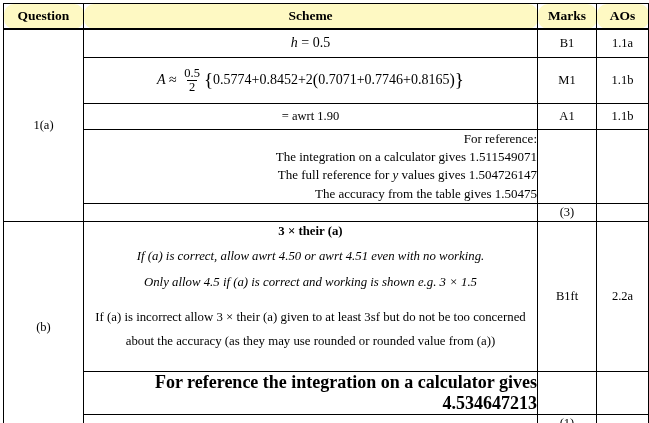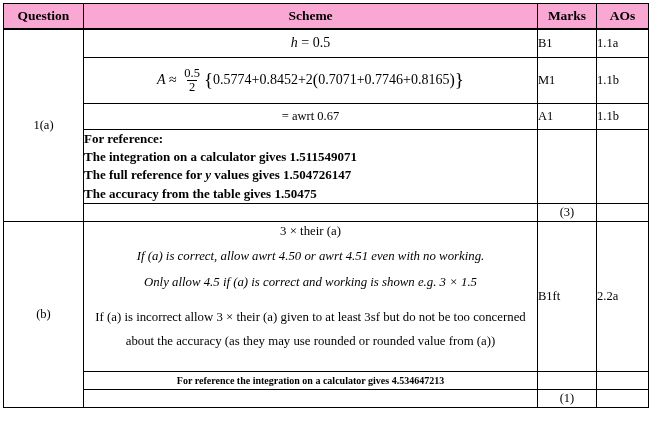--- a/index.html
+++ b/index.html
@@ -38,41 +38,43 @@
   }
 
   
   col.c-question { width: 80px; }
   col.c-scheme   { width: 454px; }
   col.c-marks    { width: 59px; }
   col.c-aos      { width: 52px; }
 
   
   tr.header-row th {
-    background: #f9a8d4;
+    background: #fef9c3;
     font-weight: bold;
     text-align: center;
     height: 24px;
     font-size: 13.5px;
     border-bottom: 2px solid #000;
+    border-radius: 10px;
   }
 
   
   .q-cell {
     text-align: center;
     vertical-align: top;
     font-weight: bold;
     font-size: 13px;
     padding-top: 4px;
   }
   .scheme-cell {
     text-align: center;
     padding: 3px 6px;
   }
   .mark-cell, .ao-cell {
+    text-align: center;
     font-size: 12.5px;
     font-family: Liberation Serif, serif;
   }
   .total-cell {
     text-align: center;
     font-weight: bold;
     font-size: 12.5px;
   }
 
   
@@ -106,40 +108,40 @@
     line-height: 1.0;
     font-size: 12.5px;
   }
   .frac .num { padding: 0 2px 0px 2px; }
   .frac .den { padding: 0px 2px 0 2px; border-top: 1px solid #000; }
   .brace { font-size: 19px; line-height: 0.9; font-family: "Liberation Serif", serif; }
   .paren-big { font-size: 16px; line-height: 0.9; }
 
   
   .ref-block {
-    font-weight: bold;
-    text-align: left;
+    font-weight: normal;
+    text-align: right;
     font-size: 13px;
     line-height: 1.42;
   }
 
   
   .b-body {
     text-align: center;
     font-size: 12.8px;
   }
-  .b-line-first { margin-top: 0; margin-bottom: 10px; }
+  .b-line-first { margin-top: 0; margin-bottom: 10px; font-weight: bold; }
   .b-line       { margin-bottom: 11px; font-style: italic; }
   .b-gap        { margin-top: 20px; }
   .b-para       { line-height: 1.85; margin: 16px 10px; }
 
   .b-ref-bold {
-    text-align: center;
-    font-weight: bold;
-    font-size: 10px;
+    text-align: right;
+    font-weight: bold;
+    font-size: 18px;
   }
 </style>
 </head>
 <body>
 
 <div class="sheet">
 
   <table class="ms">
     <colgroup>
       <col class="c-question">
@@ -177,21 +179,21 @@
                 <span class="num">0.5</span>
                 <span class="den">2</span>
               </span><span class="brace">{</span><span>0.5774</span><span>+</span><span>0.8452</span><span>+</span><span>2</span><span class="paren-big">(</span><span>0.7071</span><span>+</span><span>0.7746</span><span>+</span><span>0.8165</span><span class="paren-big">)</span><span class="brace">}</span>
           </span>
         </td>
         <td class="mark-cell">M1</td>
         <td class="ao-cell">1.1b</td>
       </tr>
 
       <tr class="r-awrt">
-        <td class="scheme-cell">= awrt 0.67</td>
+        <td class="scheme-cell">= awrt 1.90</td>
         <td class="mark-cell">A1</td>
         <td class="ao-cell">1.1b</td>
       </tr>
 
       <tr class="r-ref">
         <td class="scheme-cell">
           <div class="ref-block">
             <div>For reference:</div>
             <div>The integration on a calculator gives 1.511549071</div>
             <div><span>The full reference for </span><i class="ital">y</i><span> values gives 1.504726147</span></div>

